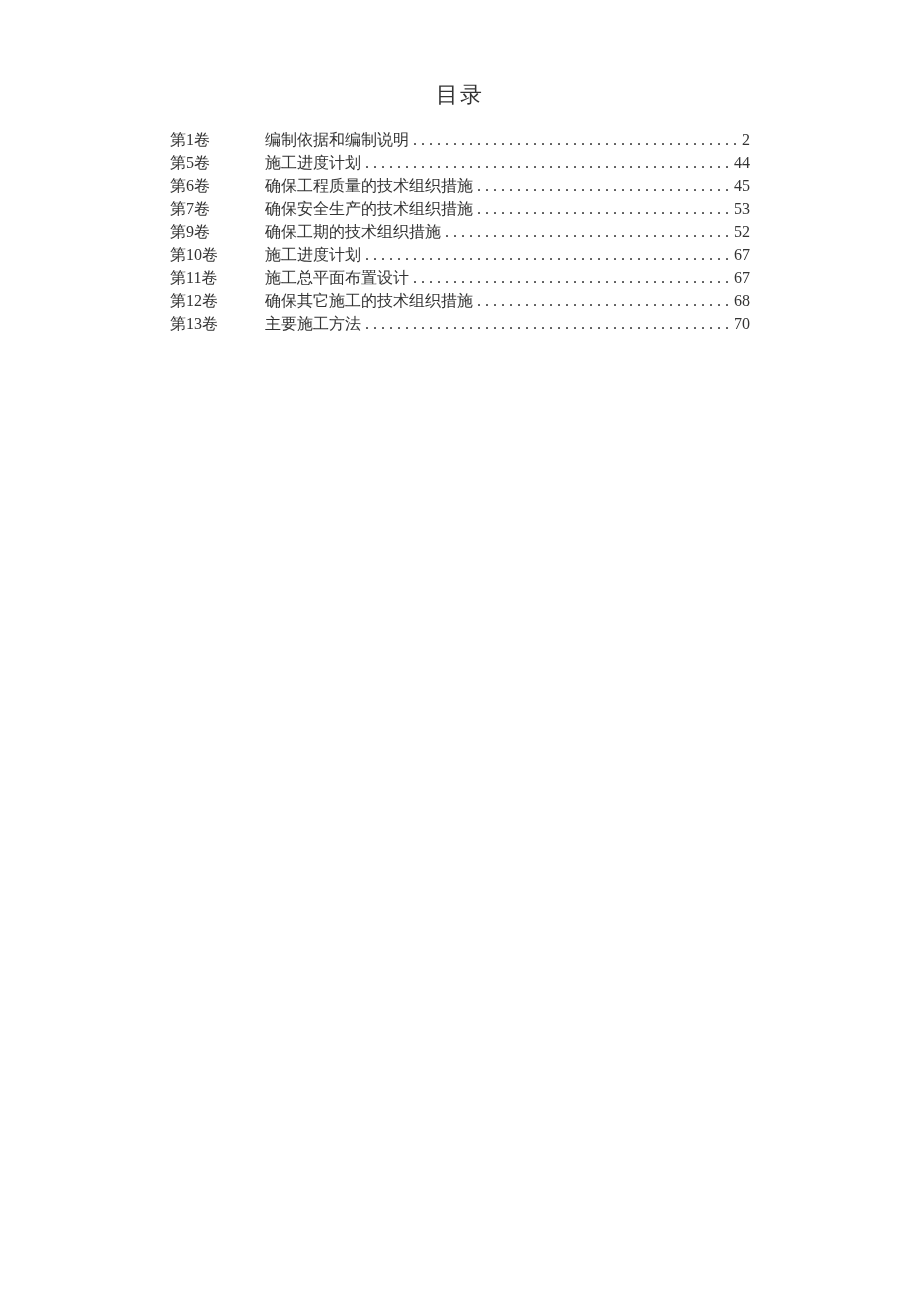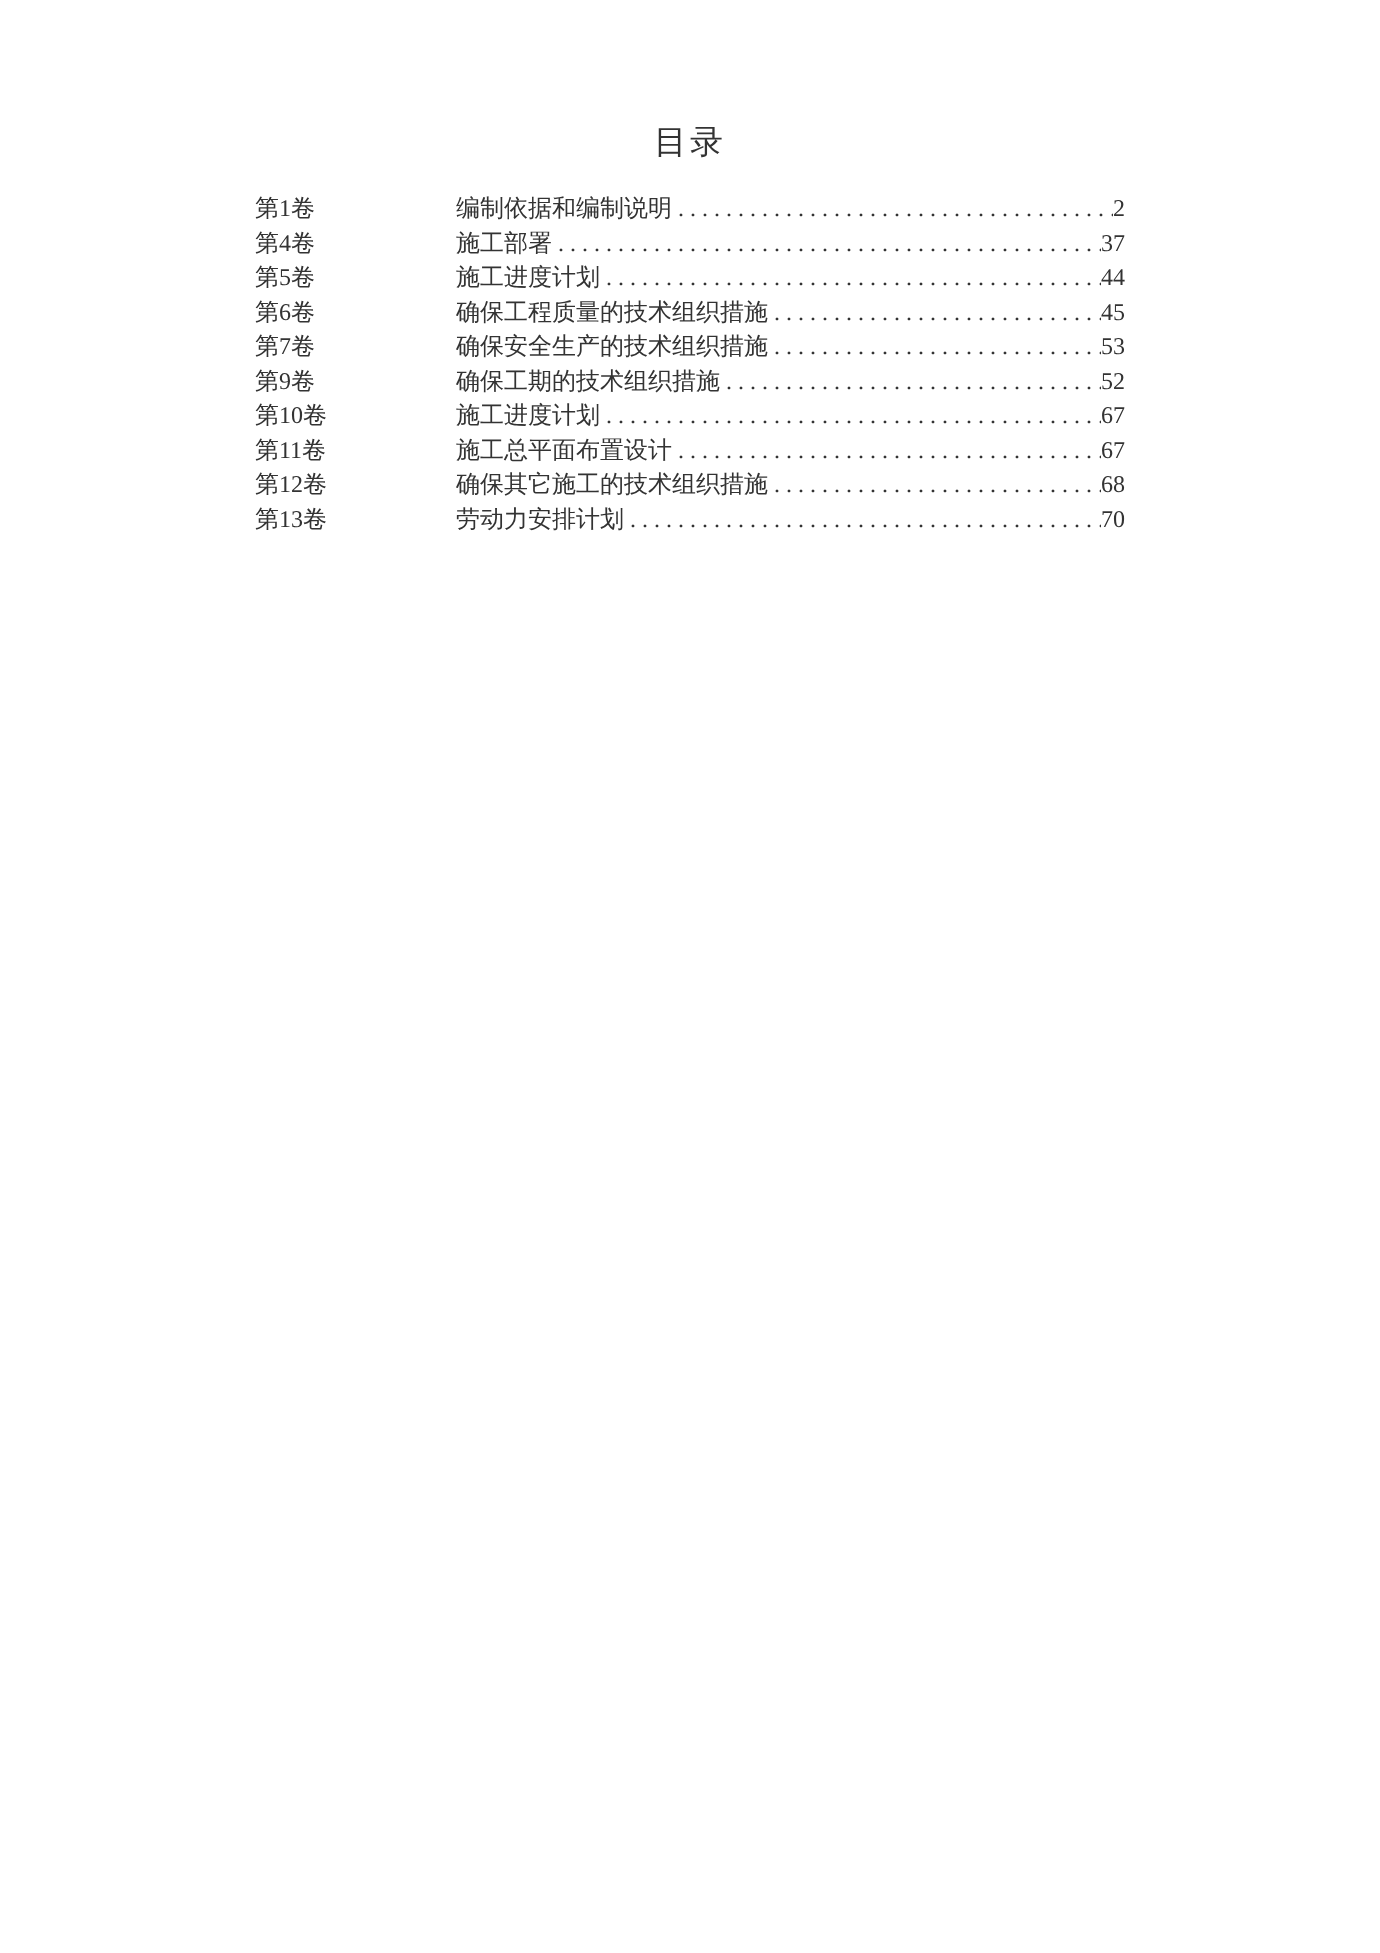--- a/index.html
+++ b/index.html
@@ -31,21 +31,20 @@
       font-size: 16px;
       line-height: 23px;
       white-space: nowrap;
     }
     .toc-volume {
       width: 95px;
       flex-shrink: 0;
     }
     .toc-title {
       flex-shrink: 0;
-      margin-left: 39px;
     }
     .toc-dots {
       flex: 1;
       overflow: hidden;
       letter-spacing: 4px;
       color: #333333;
       padding: 0 4px;
     }
     .toc-dots::before {
       content: ". . . . . . . . . . . . . . . . . . . . . . . . . . . . . . . . . . . . . . . . . . . . . . . . . . . . . . . . . . . . . . . . . . . . . . . . . . . . . . . . . . . .";
@@ -60,26 +59,20 @@
 <body>
 
 <h1 class="title">目录</h1>
 
 <ul class="toc-list">
   <li class="toc-item">
     <span class="toc-volume">第1卷</span>
     <span class="toc-title">编制依据和编制说明</span>
     <span class="toc-dots"></span>
     <span class="toc-page">2</span>
-  </li>
-  <li class="toc-item">
-    <span class="toc-volume">第4卷</span>
-    <span class="toc-title">施工部署</span>
-    <span class="toc-dots"></span>
-    <span class="toc-page">37</span>
   </li>
   <li class="toc-item">
     <span class="toc-volume">第5卷</span>
     <span class="toc-title">施工进度计划</span>
     <span class="toc-dots"></span>
     <span class="toc-page">44</span>
   </li>
   <li class="toc-item">
     <span class="toc-volume">第6卷</span>
     <span class="toc-title">确保工程质量的技术组织措施</span>
@@ -111,17 +104,17 @@
     <span class="toc-page">67</span>
   </li>
   <li class="toc-item">
     <span class="toc-volume">第12卷</span>
     <span class="toc-title">确保其它施工的技术组织措施</span>
     <span class="toc-dots"></span>
     <span class="toc-page">68</span>
   </li>
   <li class="toc-item">
     <span class="toc-volume">第13卷</span>
-    <span class="toc-title">劳动力安排计划</span>
+    <span class="toc-title">主要施工方法</span>
     <span class="toc-dots"></span>
     <span class="toc-page">70</span>
   </li>
 </ul>
 
 </body></html>

